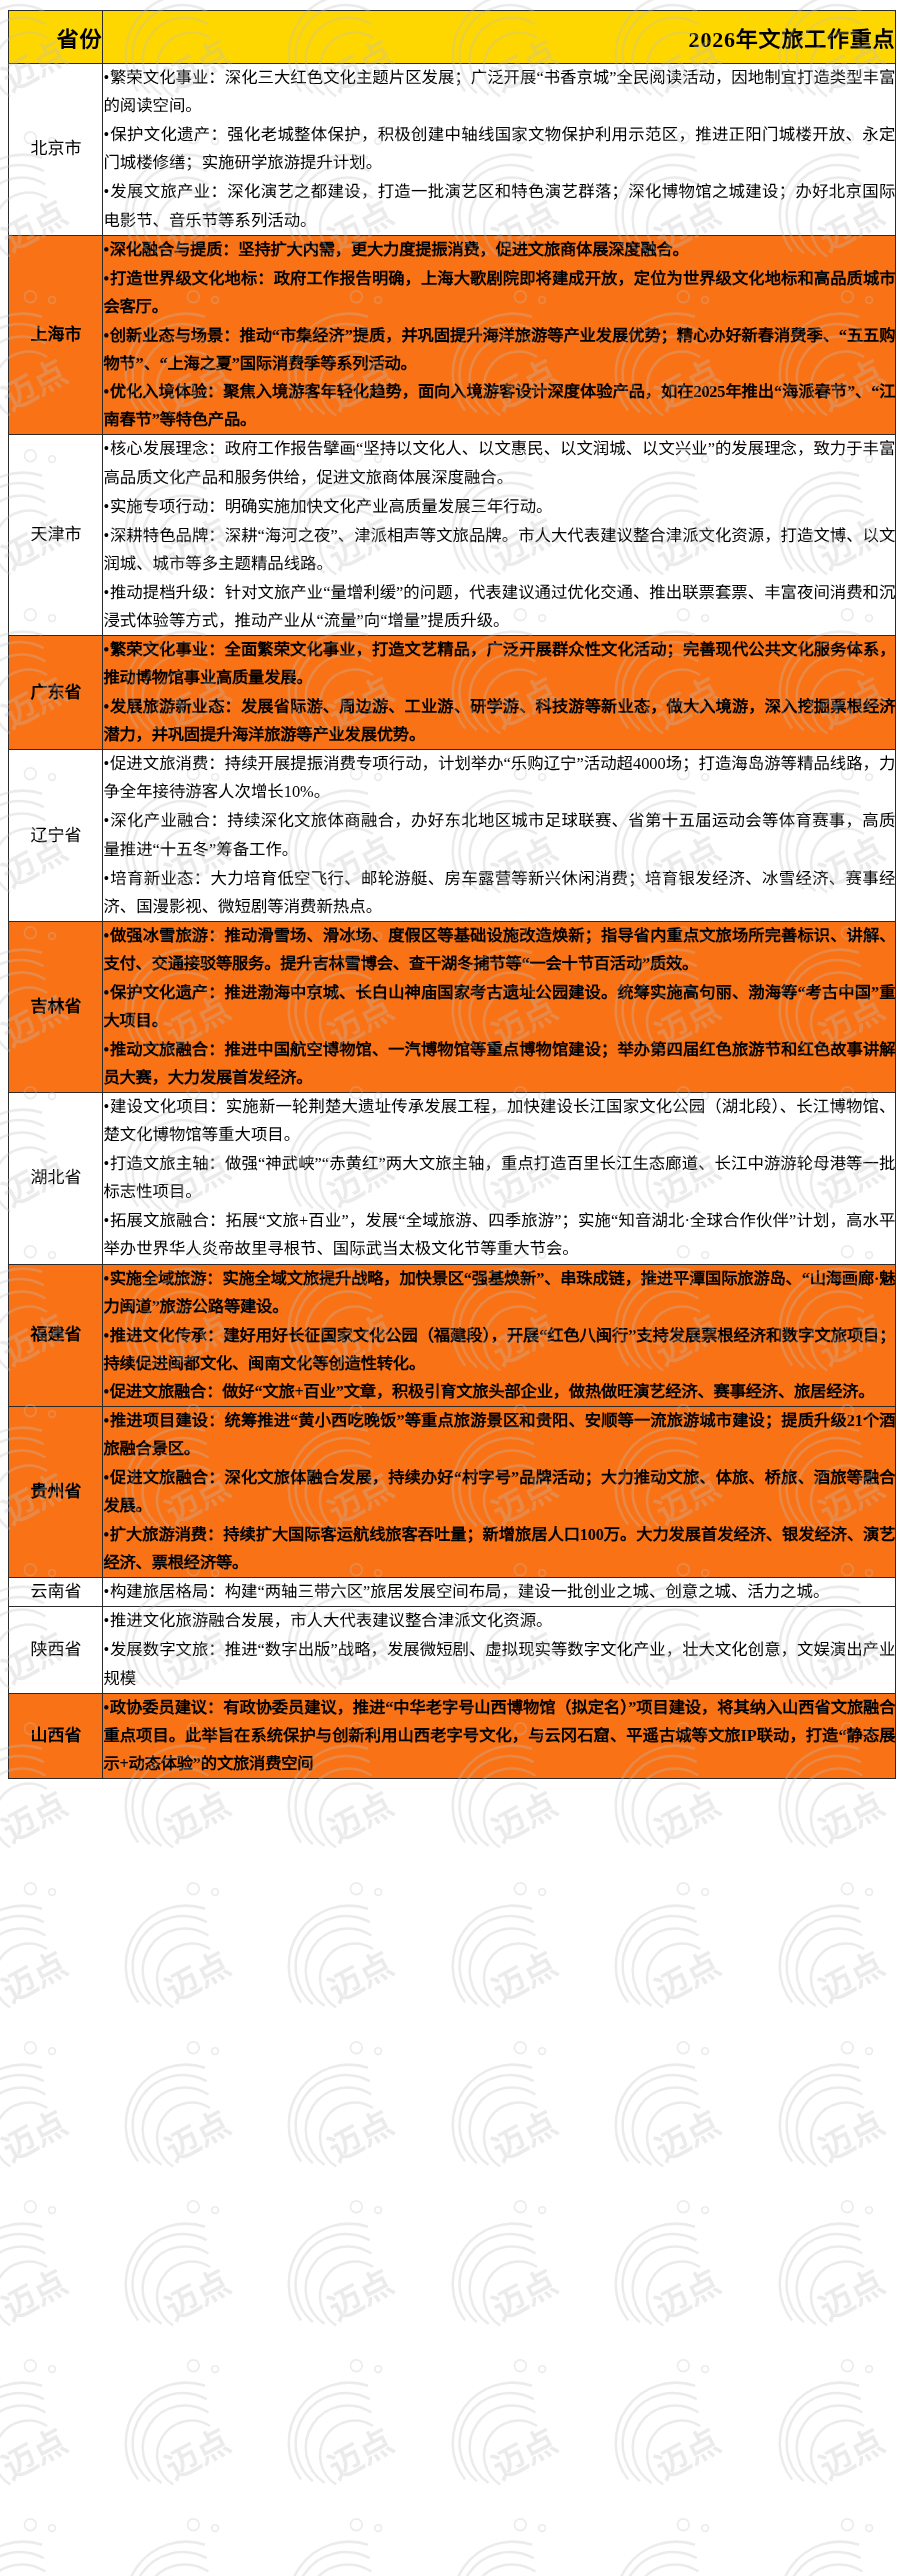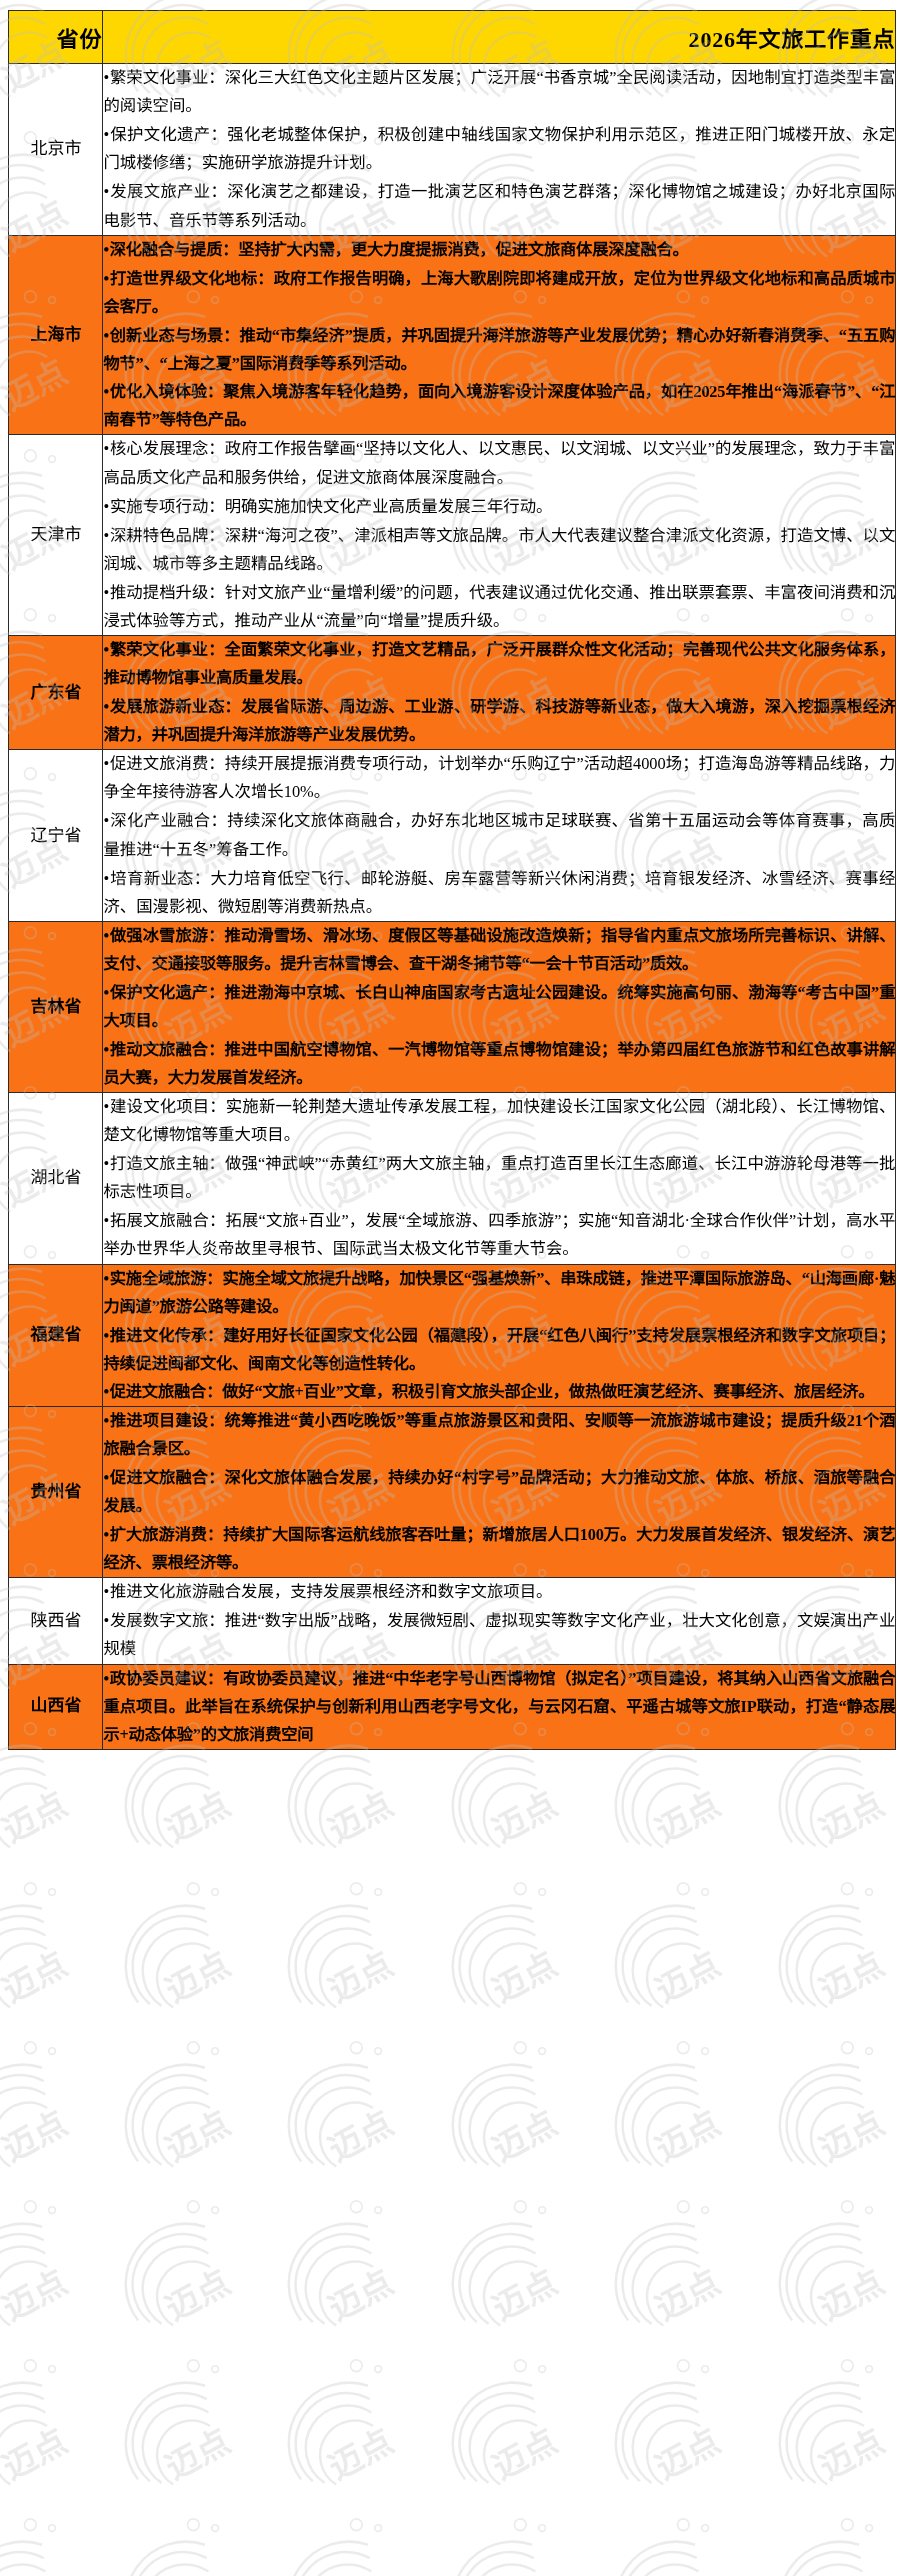--- a/index.html
+++ b/index.html
@@ -1306,23 +1306,29 @@
         </tr>
         <tr class="hl">
           <td class="prov">贵州省</td>
           <td class="body">
             <p><span class="bullet">•</span><span>推进项目建设：统筹推进“黄小西吃晚饭”等重点旅游景区和贵阳、安顺等一流旅游城市建设；提质升级21个酒旅融合景区。</span></p>
             <p><span class="bullet">•</span><span>促进文旅融合：深化文旅体融合发展，持续办好“村字号”品牌活动；大力推动文旅、体旅、桥旅、酒旅等融合发展。</span></p>
             <p><span class="bullet">•</span><span>扩大旅游消费：持续扩大国际客运航线旅客吞吐量；新增旅居人口100万。大力发展首发经济、银发经济、演艺经济、票根经济等。</span></p>
           </td>
         </tr>
         <tr class="plain">
+          <td class="prov">云南省</td>
+          <td class="body">
+            <p><span class="bullet">•</span><span>构建旅居格局：构建“两轴三带六区”旅居发展空间布局，建设一批创业之城、创意之城、活力之城。</span></p>
+          </td>
+        </tr>
+        <tr class="plain">
           <td class="prov">陕西省</td>
           <td class="body">
-            <p><span class="bullet">•</span><span>推进文化旅游融合发展，支持发展票根经济和数字文旅项目。</span></p>
+            <p><span class="bullet">•</span><span>推进文化旅游融合发展，市人大代表建议整合津派文化资源。</span></p>
             <p><span class="bullet">•</span><span>发展数字文旅：推进“数字出版”战略，发展微短剧、虚拟现实等数字文化产业，壮大文化创意，文娱演出产业规模</span></p>
           </td>
         </tr>
         <tr class="hl">
           <td class="prov">山西省</td>
           <td class="body">
             <p><span class="bullet">•</span><span>政协委员建议：有政协委员建议，推进“中华老字号山西博物馆（拟定名）”项目建设，将其纳入山西省文旅融合重点项目。此举旨在系统保护与创新利用山西老字号文化，与云冈石窟、平遥古城等文旅IP联动，打造“静态展示+动态体验”的文旅消费空间</span></p>
           </td>
         </tr>
       </tbody>

